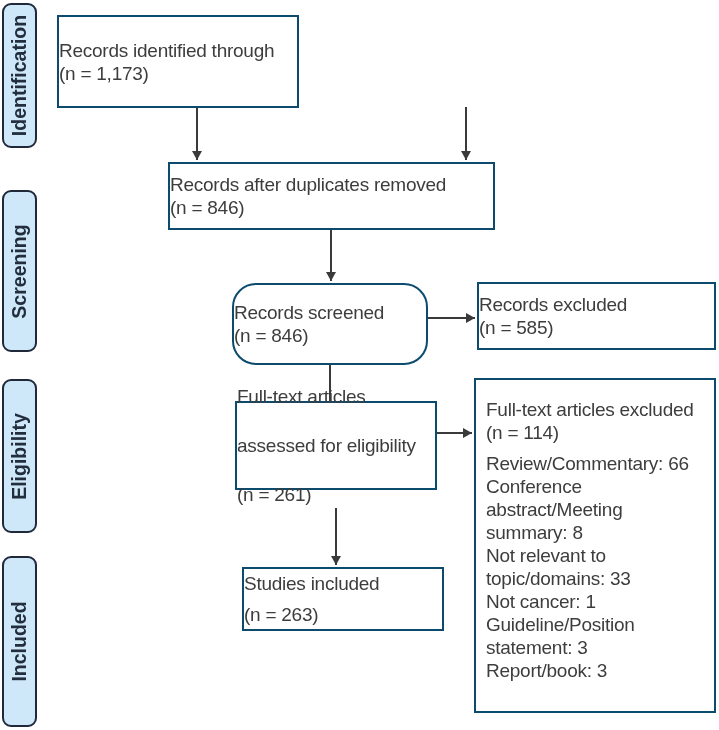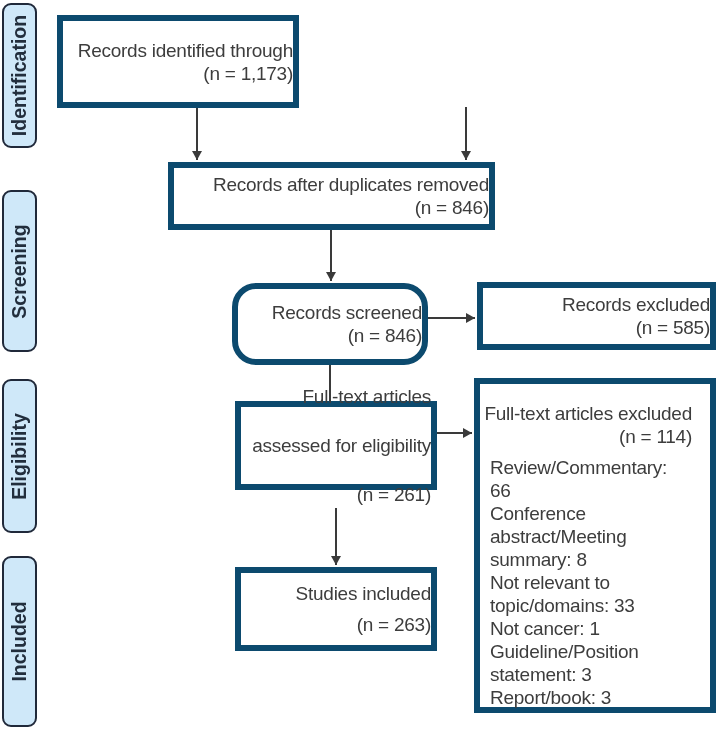--- a/index.html
+++ b/index.html
@@ -6,32 +6,32 @@
   .canvas{
     position:relative;
     width:719px;height:730px;
     background:#ffffff;
     font-family:"Liberation Sans","DejaVu Sans",sans-serif;
     overflow:hidden;
   }
   .connectors{position:absolute;left:0;top:0;z-index:1;pointer-events:none;}
   .box{
     position:absolute;z-index:2;box-sizing:border-box;
-    background:#ffffff;border:6px solid #0c4a6e;color:#3d3d3d;
-    display:flex;flex-direction:column;align-items:flex-end;justify-content:center;
+    background:#ffffff;border:2px solid #0c4a6e;color:#3d3d3d;
+    display:flex;flex-direction:column;align-items:flex-start;justify-content:center;
     text-align:center;font-size:19px;line-height:23px;letter-spacing:-0.25px;
   }
   .bline{white-space:nowrap;}
   .box-identified{left:57px;top:15px;width:242px;height:93px;}
   .box-additional{left:350px;top:15px;width:258px;height:92px;}
   .box-duplicates{left:168px;top:162px;width:327px;height:68px;}
   .box-screened{left:232px;top:283px;width:196px;height:82px;border-radius:24px;}
   .box-rexcluded{left:477px;top:282px;width:239px;height:68px;}
   .box-assessed{left:235px;top:401px;width:202px;height:89px;gap:26px;}
-  .box-studies{left:235px;top:567px;width:202px;height:84px;gap:8px;}
+  .box-studies{left:242px;top:567px;width:202px;height:64px;gap:8px;}
   .box-ftexcl{
     left:474px;top:378px;width:242px;height:335px;
     justify-content:flex-start;padding:18px 18px 13px 10px;
   }
   .reasons{margin-top:8px;text-align:left;align-self:stretch;}
   .stage{
     position:absolute;left:2px;width:35px;z-index:2;box-sizing:border-box;
     background:#cfe8f9;border:2.5px solid #20293a;border-radius:9px;
     display:flex;align-items:center;justify-content:center;
   }

